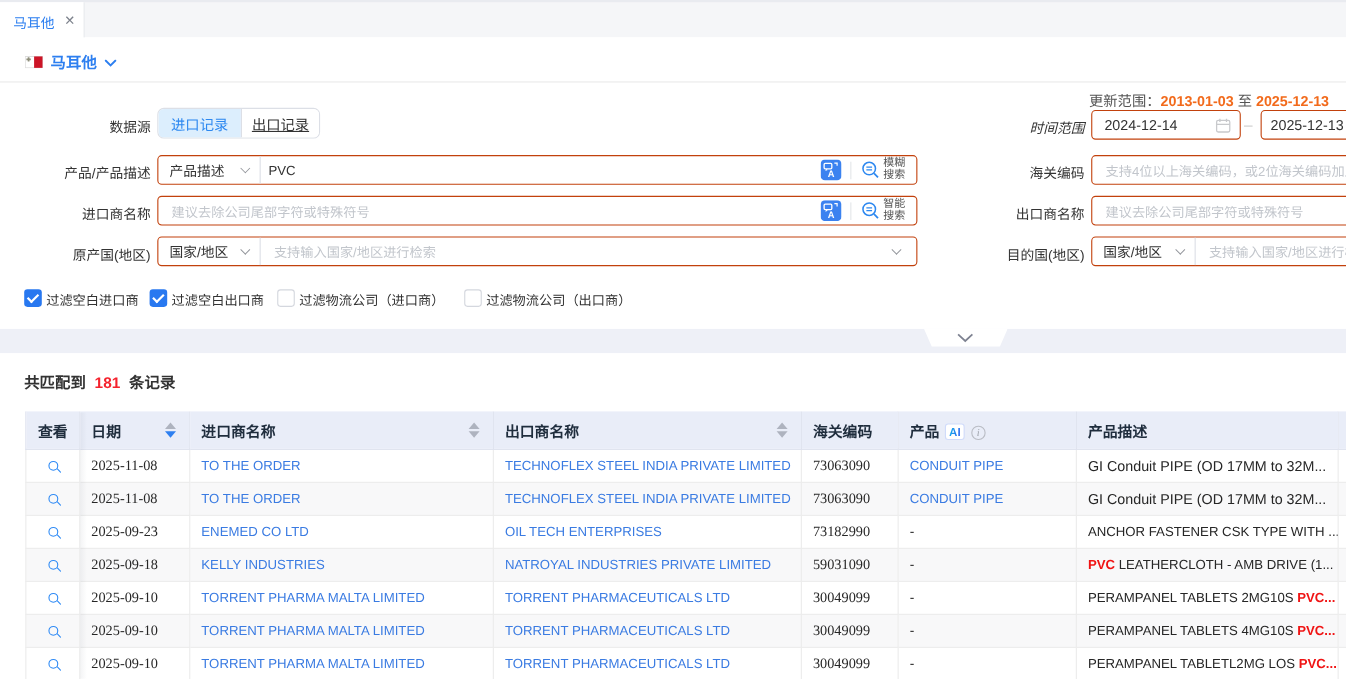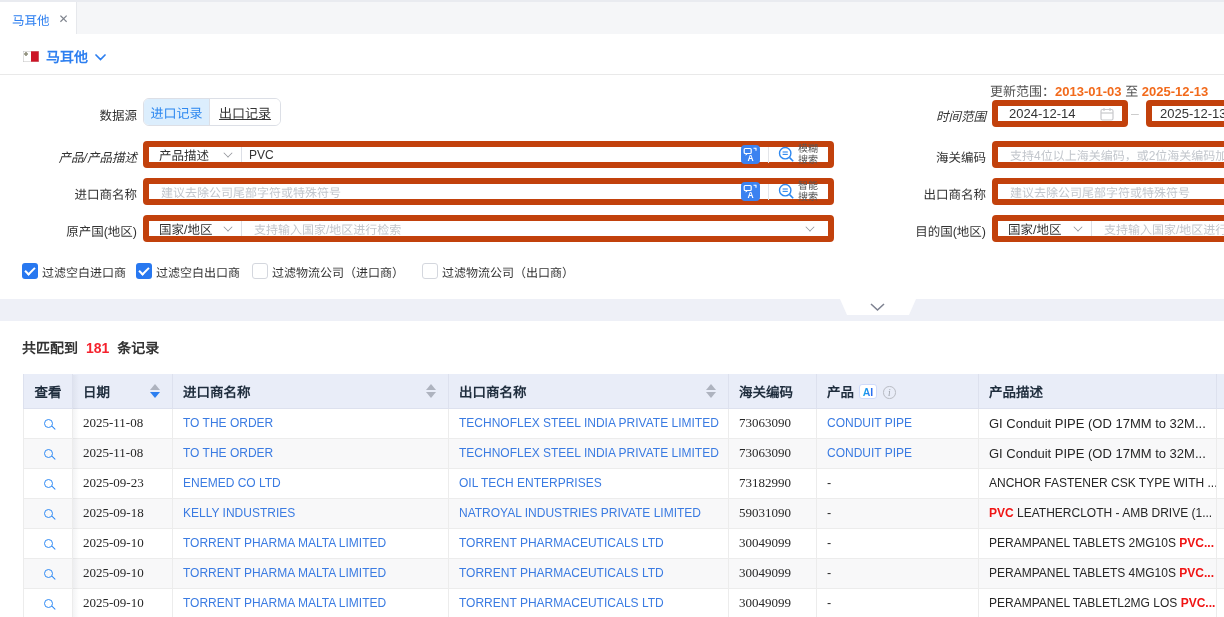--- a/index.html
+++ b/index.html
@@ -14,33 +14,33 @@
     white-space:nowrap; }
   .tab .t { color:#2d7ff0; font-size:12.5px; }
   .tab .x { color:#7d828c; font-size:12px; margin-left:9px; }
   
   .header { position:absolute; left:0; top:34px; width:1224px; height:41px; background:#fff;
     border-bottom:1px solid #e9e9e9; }
   .flag { position:absolute; left:23px; top:17px; width:16px; height:11px; }
   .cname { position:absolute; left:46px; top:12px; font-size:14px; font-weight:bold; color:#2d7ff0; }
   
   .label { position:absolute; font-size:12.5px; color:#333; text-align:right; white-space:nowrap; }
-  .ipt { position:absolute; height:27px; border:6px solid #c2410c; border-radius:4px;
+  .ipt { position:absolute; height:27px; border:1px solid #c2410c; border-radius:4px;
     background:#fff; font-size:12.5px; color:#333; display:flex; align-items:center; white-space:nowrap; }
   .ph { color:#c2c6cc; font-size:12px; }
   .selpart { display:flex; align-items:center; height:100%; border-right:1px solid #dcdfe6;
     padding:0 9px 0 10px; color:#333; white-space:nowrap; flex-shrink:0;
     justify-content:space-between; }
   .chev { display:inline-block; width:8px; height:8px; border-right:1.5px solid #909399;
     border-bottom:1.5px solid #909399; transform:rotate(45deg) scale(0.8); margin-left:10px; margin-top:-4px;}
   .orange { color:#f26a1b; font-weight:bold; }
   
   .toggle { position:absolute; left:143px; top:98px; height:28px; display:flex;
     border:1px solid #dcdfe6; border-radius:6px; overflow:hidden; font-size:13px; }
-  .tg1 { background:#dceefd; color:#2d88f0; width:65px; display:flex; align-items:center; justify-content:center; }
+  .tg1 { background:#dceefd; color:#2d88f0; width:75px; display:flex; align-items:center; justify-content:center; }
   .tg2 { background:#fff; color:#333; width:71px; display:flex; align-items:center; justify-content:center;
     border-left:1px solid #dcdfe6;text-decoration:underline; }
   
   .cbrow { position:absolute; left:22px; top:262px; height:18px; display:flex; align-items:center;
     font-size:12px; color:#333;text-align:right; }
   .cb { width:16px; height:16px; border-radius:3px; margin-right:4px; }
   .cb.on { background:#2878f0; position:relative; }
   .cb.on::after { content:""; position:absolute; left:5px; top:2px; width:4px; height:8px;
     border-right:2px solid #fff; border-bottom:2px solid #fff; transform:rotate(45deg); }
   .cb.off { background:#fff; border:1px solid #d4d7de; }
@@ -97,21 +97,21 @@
       <rect x="8" y="0.3" width="7.7" height="10.4" fill="#cc1426"></rect>
       <path d="M2.2,1 h1.6 v1.2 h1.2 v1.6 h-1.2 v1.2 h-1.6 v-1.2 h-1.2 v-1.6 h1.2 z" fill="#8e8e7a"></path>
     </svg>
   <span class="cname">马耳他</span>
   <svg class="abs" style="left:95px; top:20px;" width="11" height="7" viewBox="0 0 11 7" fill="none">
       <path d="M1,1 L5.5,5.5 L10,1" stroke="#2d7ff0" stroke-width="1.7" stroke-linecap="round"></path>
     </svg>
 </div>
 
 <div class="label" style="right:1087px; top:105px;">数据源</div>
-<div class="label" style="right:1087px; top:147px;font-style:italic;">产品/产品描述</div>
+<div class="label" style="right:1087px; top:147px;">产品/产品描述</div>
 <div class="label" style="right:1087px; top:184px;">进口商名称</div>
 <div class="label" style="right:1087px; top:221px;">原产国(地区)</div>
 <div class="label" style="right:238px; top:106px;font-style:italic;">时间范围</div>
 <div class="label" style="right:238px; top:147px;">海关编码</div>
 <div class="label" style="right:238px; top:184px;">出口商名称</div>
 <div class="label" style="right:238px; top:221px;">目的国(地区)</div>
 
 <div class="abs" style="left:990px; top:81px; font-size:13px; color:#555;">更新范围：<span class="orange">2013-01-03</span> 至 <span class="orange">2025-12-13</span></div>
 
 <div class="toggle">

